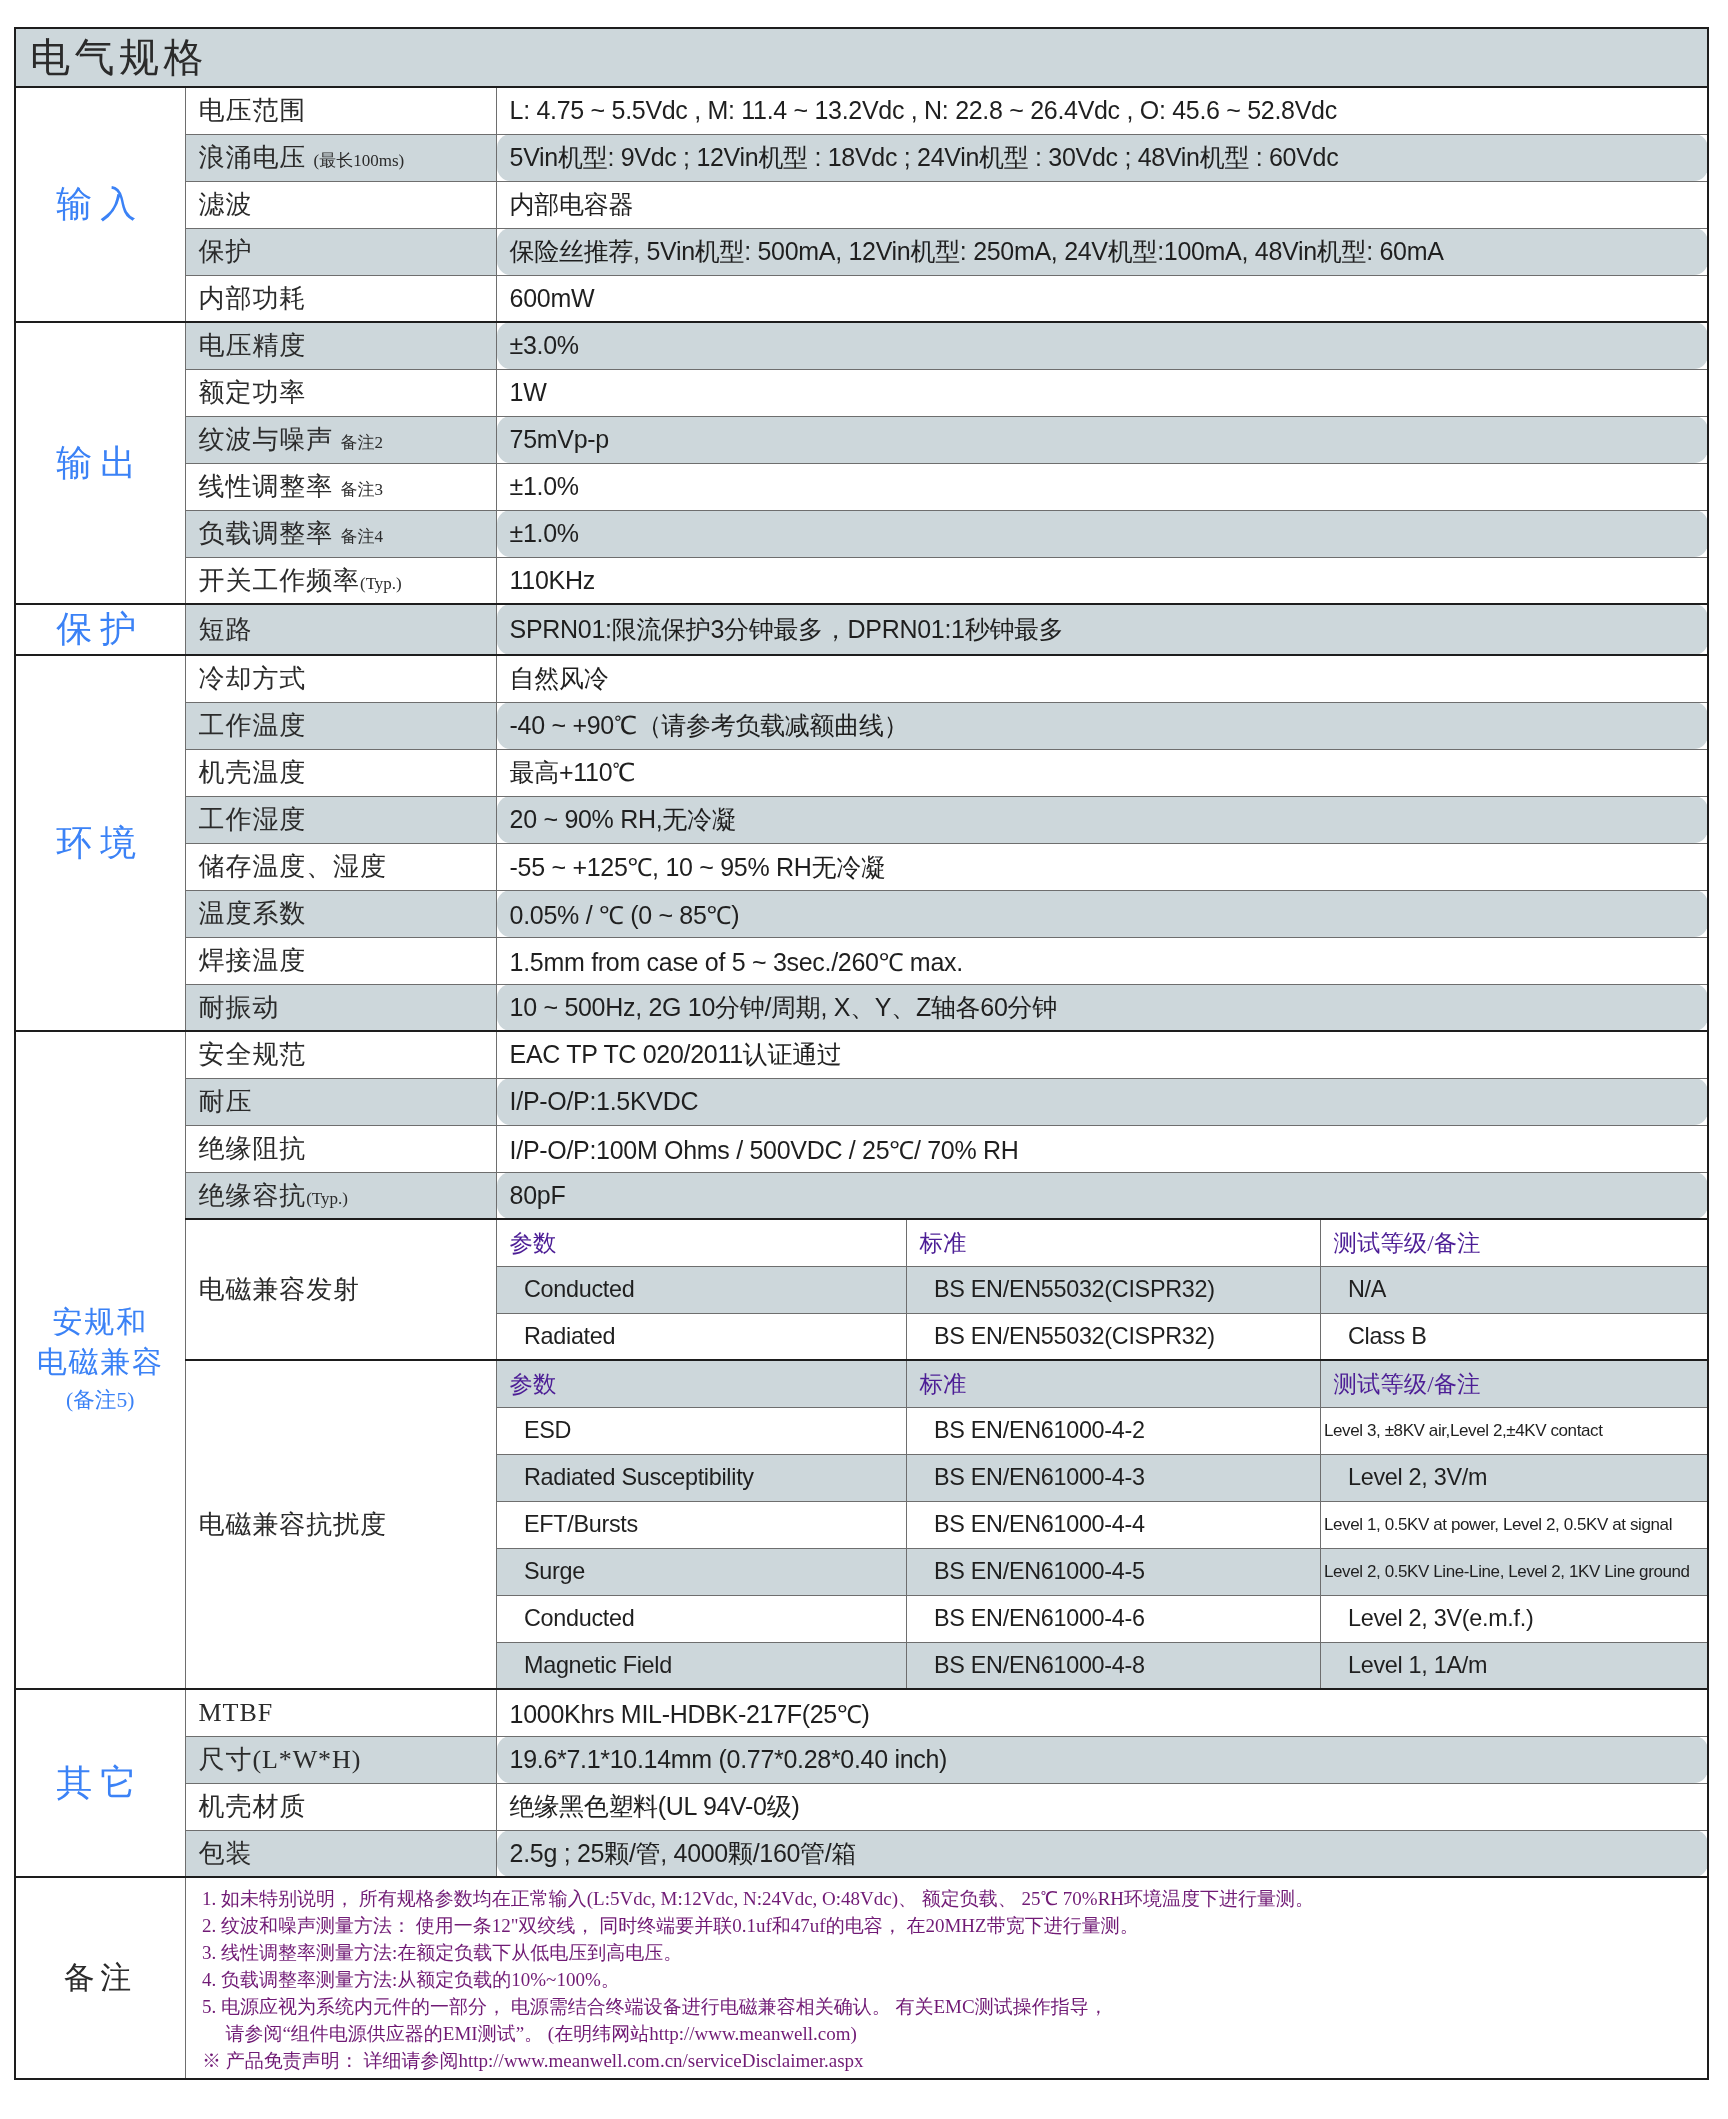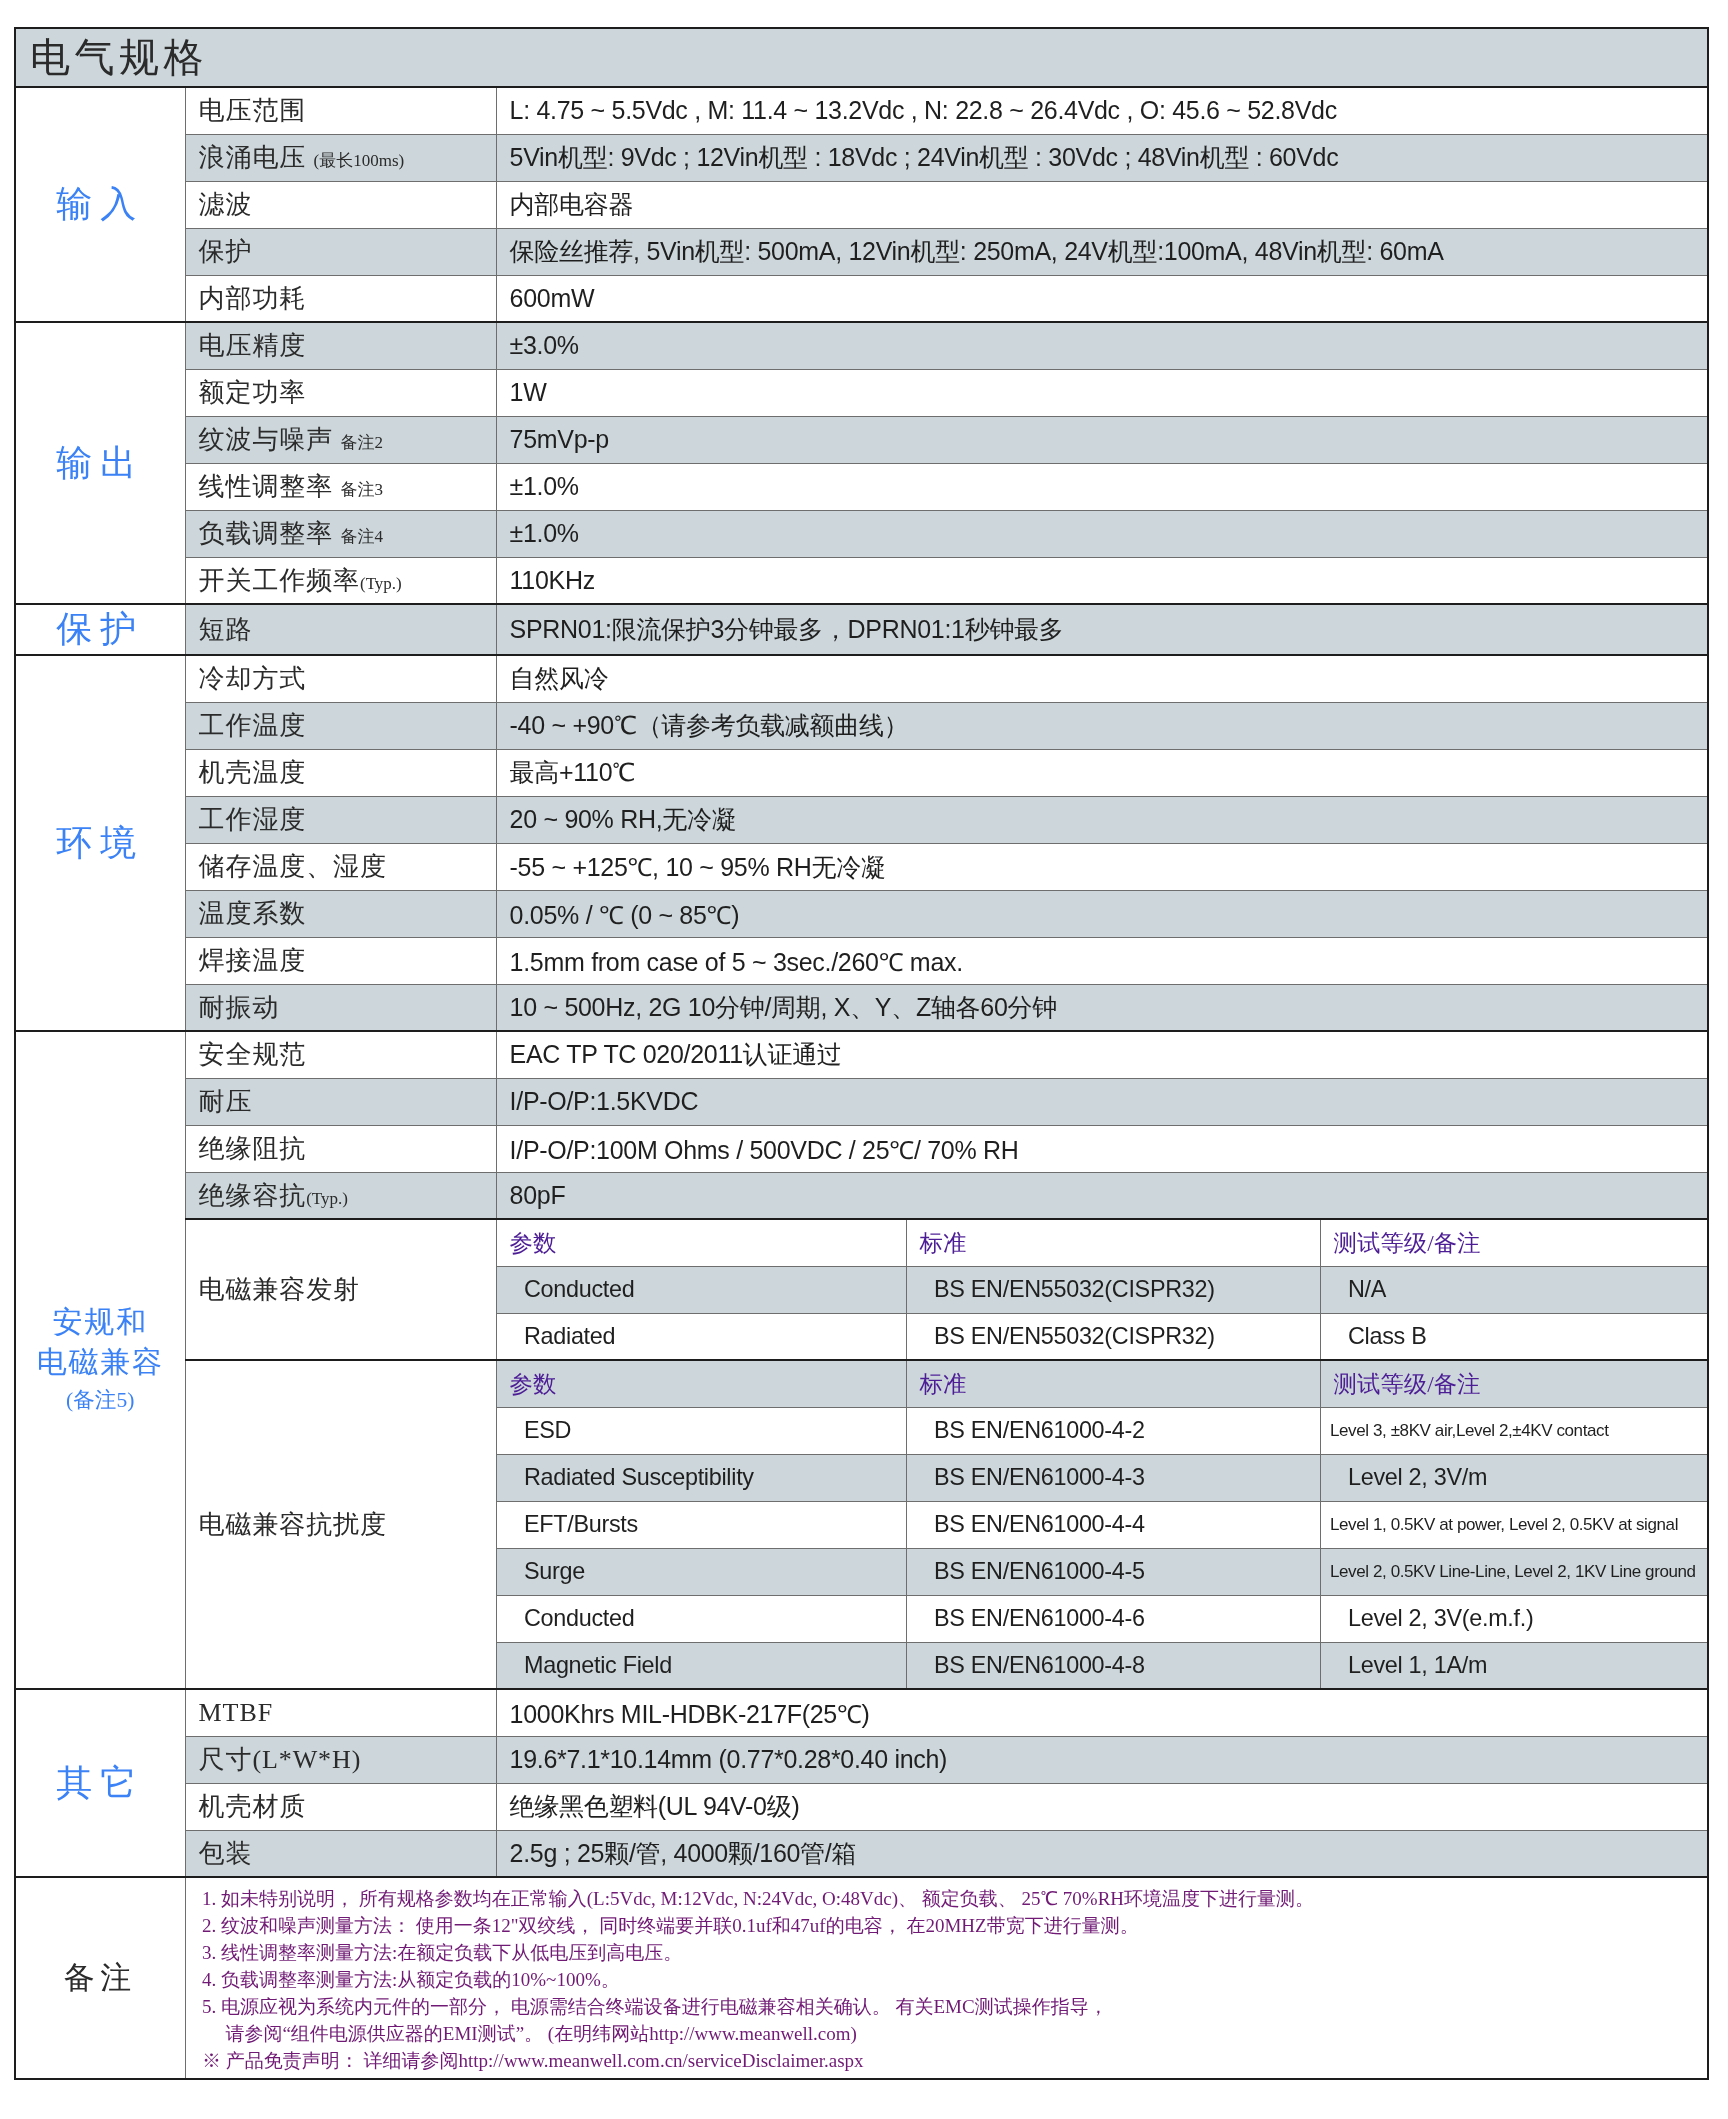--- a/index.html
+++ b/index.html
@@ -17,24 +17,24 @@
   td.s{background:#cdd7db;}
   td.title{font-family:"Liberation Serif",serif;font-size:40px;letter-spacing:4.5px;
      padding-left:14.4px;color:#2b2b2b;}
   td.sec{font-family:"Liberation Serif",serif;font-size:36px;letter-spacing:8px;
      text-align:center;color:#3b82f6;padding:0;}
   td.sec .secline2{font-size:30px;letter-spacing:1.8px;line-height:40px;}
   td.sec .secline3{font-size:21.6px;letter-spacing:0;line-height:36px;}
   td.param{font-family:"Liberation Serif",serif;font-size:26px;padding-left:12.6px;
      color:#2b2b2b;letter-spacing:0.9px;}
   td.param .psub{font-size:17px;letter-spacing:0;}
-  td.val{font-size:25px;padding-left:12.6px;letter-spacing:-0.3px;}
+  td.val{font-size:25px;padding-left:12.6px;letter-spacing:-0.3px;border-radius:14px;}
   td.sh{font-family:"Liberation Serif",serif;font-size:23.4px;padding-left:12.6px;color:#4c1d95;}
   td.sv{font-size:23.4px;padding-left:27px;letter-spacing:-0.3px;}
-  td.sv.sm{font-size:17px;padding-left:9px;letter-spacing:-0.4px;}
+  td.sv.sm{font-size:17px;padding-left:3px;letter-spacing:-0.4px;}
   td.notes-label{font-family:"Liberation Serif",serif;font-size:31px;letter-spacing:5.4px;
      text-align:center;color:#2b2b2b;}
   td.notes-cell{vertical-align:top;padding:7.2px 0 0 16px;}
   .nline{font-family:"Liberation Serif",serif;font-size:19px;line-height:27px;
      color:#701a75;white-space:nowrap;}
   .nline.indent{padding-left:23.4px;}
 </style>
 </head>
 <body>
 

